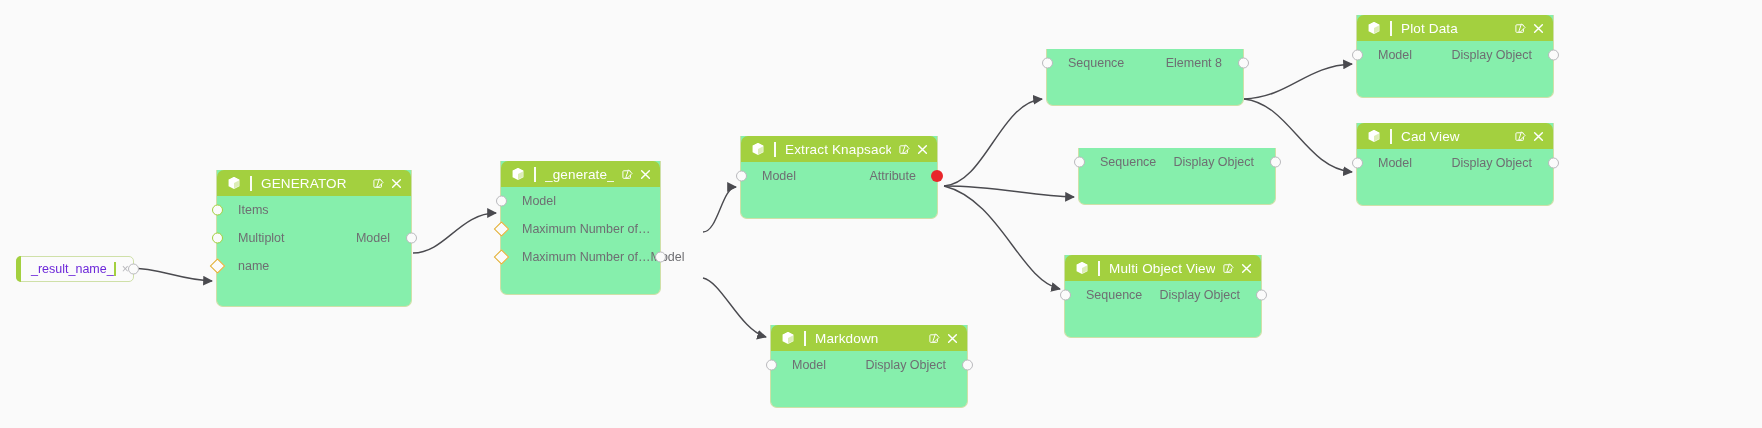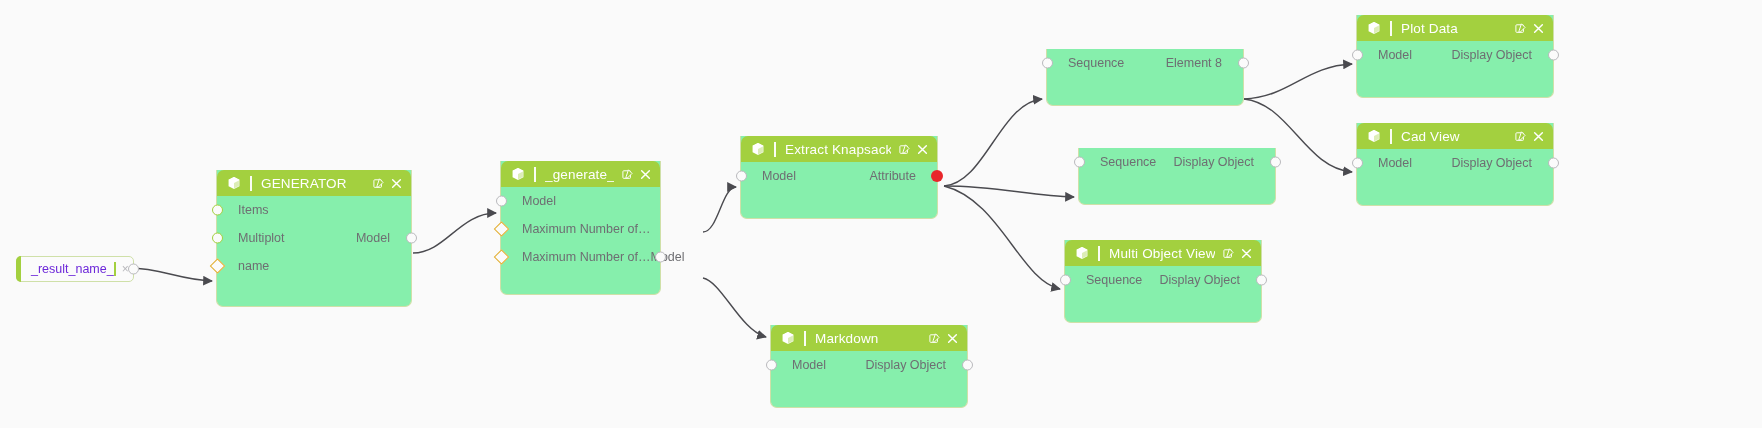--- a/index.html
+++ b/index.html
@@ -348,21 +348,21 @@
             <span class="lbl-in">Sequence</span>
             <span class="lbl-out">Display Object</span>
             <span class="port right circ grey"></span>
           </div>
           <div class="row">
             <span class="lbl-in">&nbsp;</span>
           </div>
           <div style="height: 0px;"></div>
         </div>
       </div>
-      <div class="node" style="left: 1064px; top: 240px; width: 198px;">
+      <div class="node" style="left: 1064px; top: 255px; width: 198px;">
         <div class="node-header">
           <svg class="cube-icon" viewBox="0 0 16 16">
             <path d="M8 1.2 14.2 4.4 14.2 11.6 8 14.8 1.8 11.6 1.8 4.4 Z" fill="#ffffff"></path>
             <path d="M8 1.2 14.2 4.4 8 7.6 1.8 4.4 Z" fill="#ffffff"></path>
             <path d="M8 7.9 13.6 5.0 13.6 11.3 8 14.2 Z" fill="#a3d03f" opacity="0.38"></path>
           </svg>
           <span class="divider"></span>
           <span class="node-title">Multi Object View</span>
           <span class="hdr-actions">
             <svg class="ic" viewBox="0 0 16 16">

